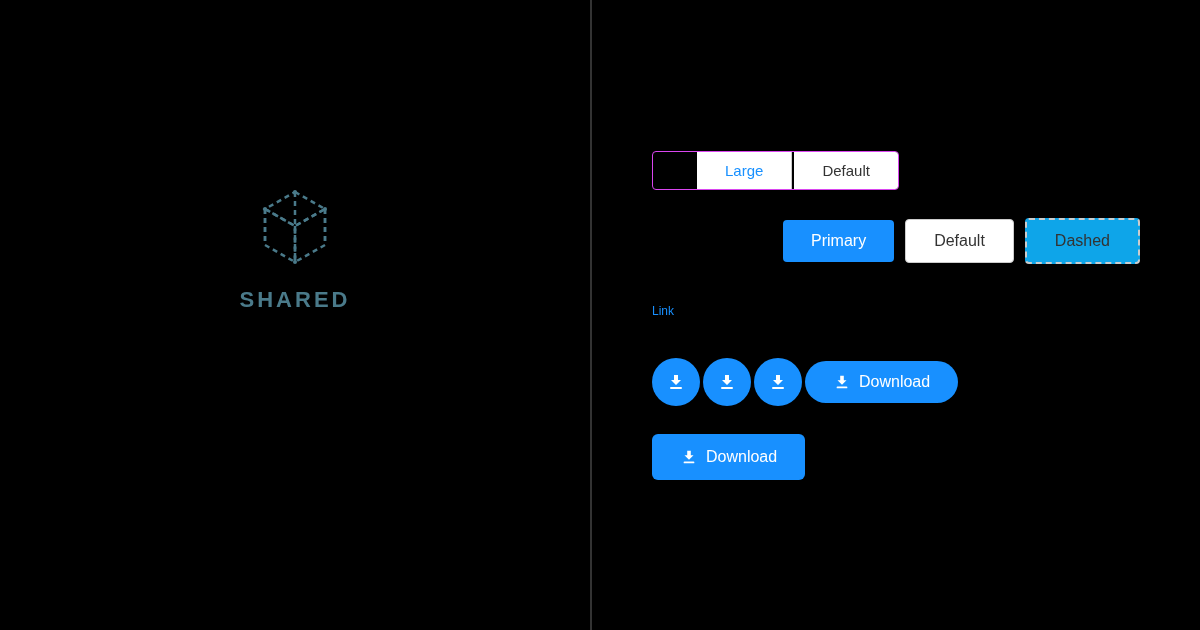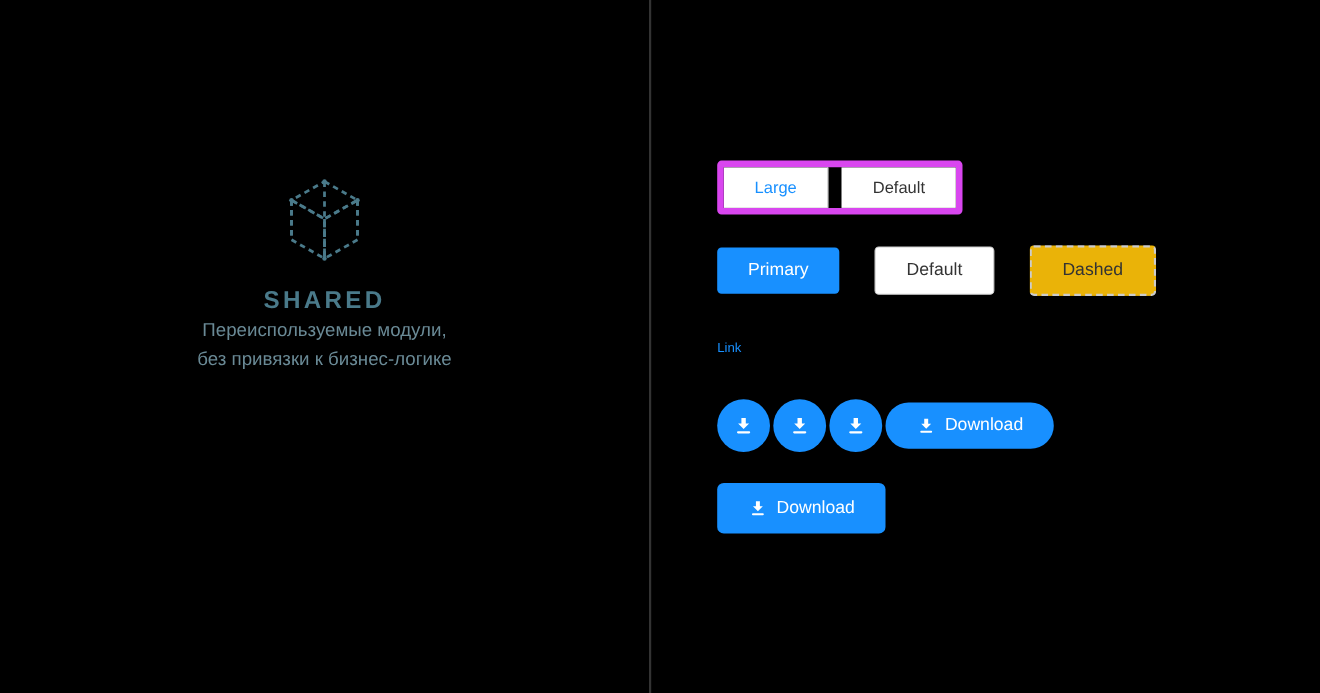--- a/index.html
+++ b/index.html
@@ -55,25 +55,26 @@
       height: 630px;
       display: flex;
       flex-direction: column;
       justify-content: center;
       padding: 40px 60px;
       gap: 28px;
     }
 
     .size-tabs {
       display: flex;
-      gap: 12px;
-      border: 6px solid #d946ef;
+      gap: 2px;
+      border: 1px solid #d946ef;
       border-radius: 4px;
       overflow: hidden;
       width: fit-content;
+      padding-left: 44px;
     }
 
     .size-tab {
       padding: 10px 28px;
       font-size: 15px;
       cursor: pointer;
       background: #fff;
       color: #333;
       border: none;
       border-right: 1px solid #ccc;
@@ -82,23 +83,24 @@
     .size-tab:last-child {
       border-right: none;
     }
 
     .size-tab.active {
       color: #1890ff;
     }
 
     .button-variants {
       display: flex;
-      gap: 32px;
+      gap: 11px;
       align-items: center;
       flex-wrap: wrap;
+      justify-content: flex-end;
     }
 
     .btn-primary {
       background: #1890ff;
       color: #fff;
       border: none;
       border-radius: 4px;
       padding: 12px 28px;
       font-size: 16px;
       cursor: pointer;
@@ -108,21 +110,21 @@
       background: #fff;
       color: #333;
       border: 1px solid #ccc;
       border-radius: 4px;
       padding: 12px 28px;
       font-size: 16px;
       cursor: pointer;
     }
 
     .btn-dashed {
-      background: #eab308;
+      background: #0ea5e9;
       color: #333;
       border: 2px dashed #ccc;
       border-radius: 4px;
       padding: 12px 28px;
       font-size: 16px;
       cursor: pointer;
     }
 
     .btn-link {
       background: transparent;
@@ -202,24 +204,20 @@
       <circle cx="55" cy="85" r="2" fill="#4a7a8a" stroke="none"></circle>
 
       <circle cx="55" cy="15" r="2" fill="#4a7a8a" stroke="none"></circle>
       <circle cx="85" cy="32" r="2" fill="#4a7a8a" stroke="none"></circle>
       <circle cx="25" cy="32" r="2" fill="#4a7a8a" stroke="none"></circle>
     </g>
   </svg>
 
   <span class="shared-title">SHARED</span>
 
-  <p class="shared-desc">
-    <span>Переиспользуемые модули,</span><br>
-    <span>без привязки к бизнес-логике</span>
-  </p>
 </div>
 
 <div class="divider"></div>
 
 <div class="right-panel">
 
   <div class="size-tabs">
     <button class="size-tab active">Large</button>
     <button class="size-tab">Default</button>
   </div>

